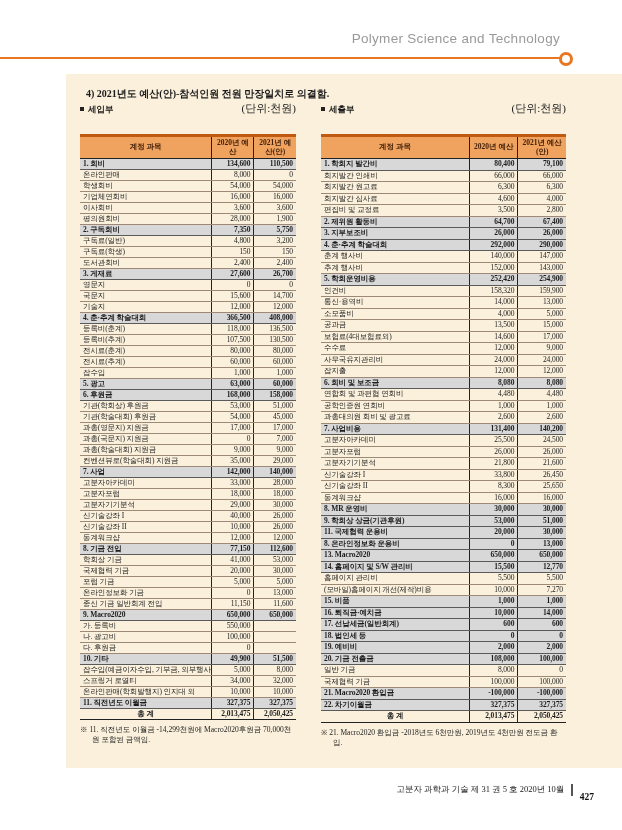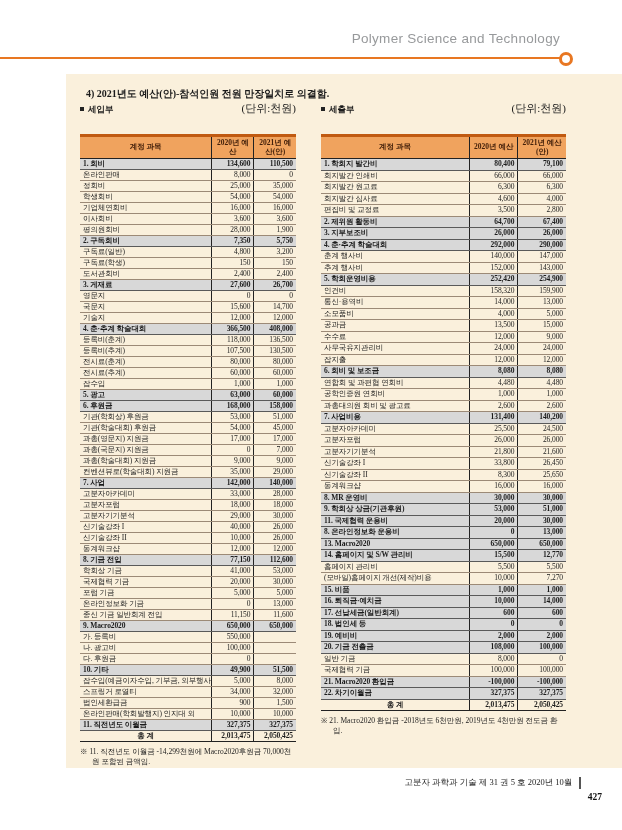--- a/index.html
+++ b/index.html
@@ -48,21 +48,21 @@
   td:nth-child(2), td:nth-child(3){text-align:right;}
   tr.section td{background:var(--section-row);font-weight:bold;border-top:0.8px solid #5a5a5a;
        border-bottom:0.8px solid #5a5a5a;}
   tr.total td{font-weight:bold;border-top:1.3px solid #222;border-bottom:none;margin-top:13px;}
   tr.total td:first-child{text-align:center;}
 
   .footnote{margin-top:5px;font-size:7.5px;line-height:10px;color:#1c1c1c;
        padding-left:12px;text-indent:-12px;}
 
   
-  .footer{position:absolute;top:777px;right:20px;display:flex;}
+  .footer{position:absolute;top:777px;right:28px;display:flex;align-items:center;}
   .footer-text{font-size:8.5px;color:#1b1b1b;}
   .fdiv{display:inline-block;width:1.5px;height:12px;background:#555;margin:0 7px;}
   .pageno{font-size:9.5px;font-weight:bold;color:#111;margin-top:15px;}
 </style>
 </head>
 <body>
 
 <div class="page">
 
   <span class="journal-title">Polymer Science and Technology</span>
@@ -90,25 +90,20 @@
               <td>1. 회비</td>
               <td>134,600</td>
               <td>110,500</td>
             </tr>
             <tr class="item">
               <td>온라인판매</td>
               <td>8,000</td>
               <td>0</td>
             </tr>
             <tr class="item">
-              <td>정회비</td>
-              <td>25,000</td>
-              <td>35,000</td>
-            </tr>
-            <tr class="item">
               <td>학생회비</td>
               <td>54,000</td>
               <td>54,000</td>
             </tr>
             <tr class="item">
               <td>기업체연회비</td>
               <td>16,000</td>
               <td>16,000</td>
             </tr>
             <tr class="item">
@@ -323,25 +318,20 @@
             </tr>
             <tr class="item">
               <td>잡수입(예금이자수입, 기부금, 외부행사)</td>
               <td>5,000</td>
               <td>8,000</td>
             </tr>
             <tr class="item">
               <td>스프링거 로열티</td>
               <td>34,000</td>
               <td>32,000</td>
-            </tr>
-            <tr class="item">
-              <td>법인세환급금</td>
-              <td>900</td>
-              <td>1,500</td>
             </tr>
             <tr class="item">
               <td>온라인판매(학회발행지) 인지대 외</td>
               <td>10,000</td>
               <td>10,000</td>
             </tr>
             <tr class="section">
               <td>11. 직전년도 이월금</td>
               <td>327,375</td>
               <td>327,375</td>
@@ -439,20 +429,25 @@
               <td>소모품비</td>
               <td>4,000</td>
               <td>5,000</td>
             </tr>
             <tr class="item">
               <td>공과금</td>
               <td>13,500</td>
               <td>15,000</td>
             </tr>
             <tr class="item">
+              <td>보험료(4대보험료외)</td>
+              <td>14,600</td>
+              <td>17,000</td>
+            </tr>
+            <tr class="item">
               <td>수수료</td>
               <td>12,000</td>
               <td>9,000</td>
             </tr>
             <tr class="item">
               <td>사무국유지관리비</td>
               <td>24,000</td>
               <td>24,000</td>
             </tr>
             <tr class="item">

